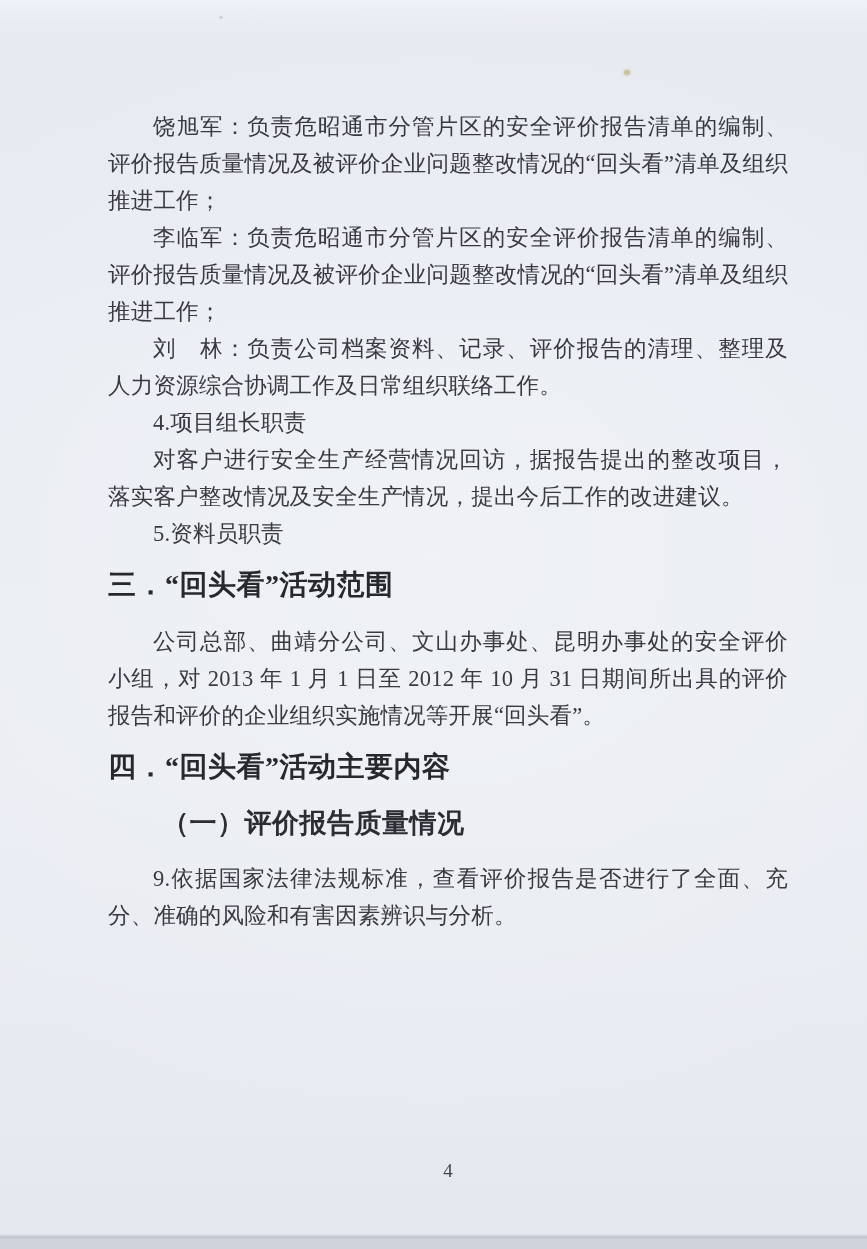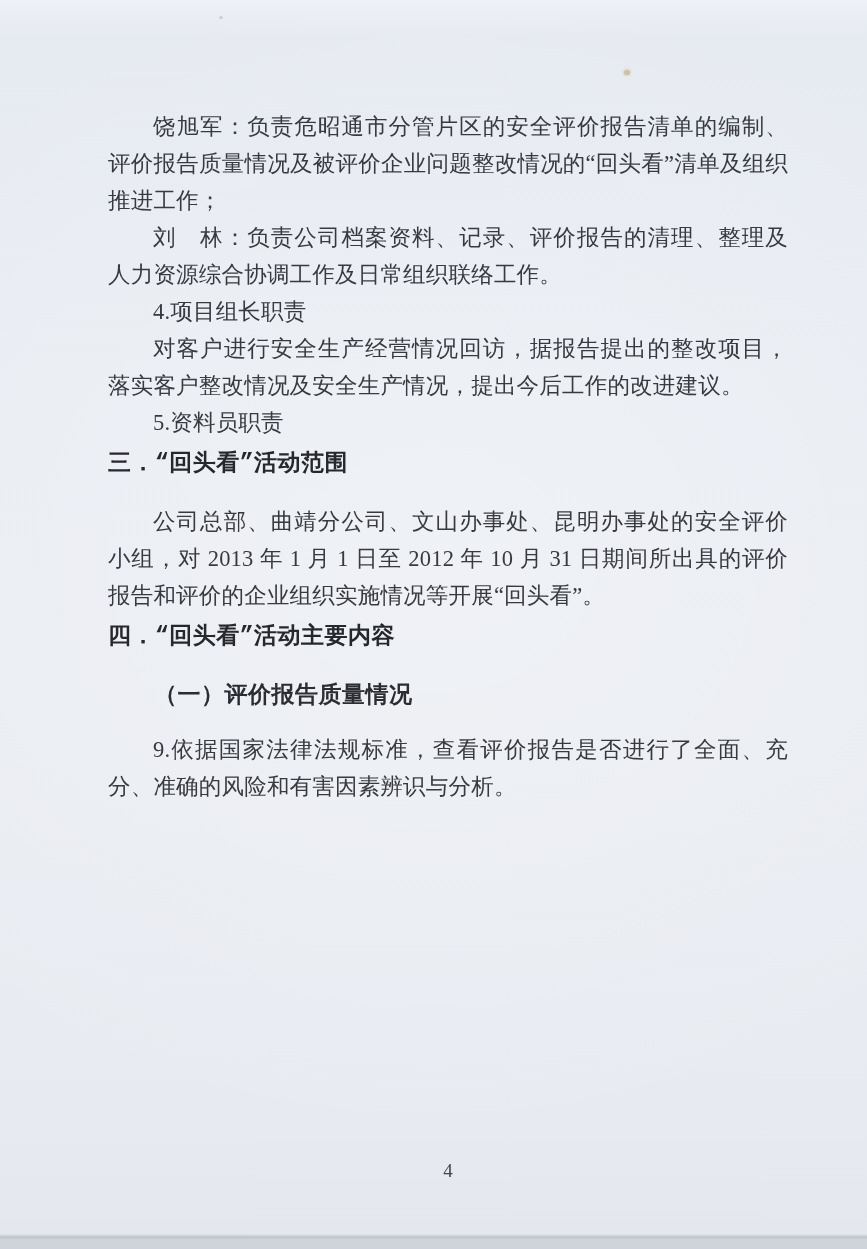--- a/index.html
+++ b/index.html
@@ -34,33 +34,33 @@
     font-size: 22.5px;
     line-height: 37px;
     text-align: justify;
   }
   p.para {
     margin: 0;
     text-indent: 2em;
     letter-spacing: 0.2px;
   }
   .heading {
-    margin: 5px 0 20px 0;
-    font-family: Liberation Mono, monospace;
+    margin: 14px 0 20px 0;
+    font-family: Liberation Serif, serif;
     font-weight: bold;
-    font-size: 23px;
+    font-size: 28px;
     line-height: 37px;
     color: #26282d;
     text-indent: 0;
     letter-spacing: 0.5px;
   }
   .subheading {
     margin: 0 0 18px 0;
     font-weight: bold;
-    font-size: 23px;
+    font-size: 27px;
     line-height: 37px;
     color: #2b2d33;
     text-indent: 2em;
     letter-spacing: 0.5px;
   }
   .page-number {
     position: absolute;
     top: 1156px;
     left: 108px;
     width: 680px;
@@ -88,20 +88,21 @@
 </head>
 <body>
 
 <div class="page">
 
   <div class="speck speck-1"></div>
   <div class="speck speck-2"></div>
 
   <div class="content">
     <p class="para">饶旭军：负责危昭通市分管片区的安全评价报告清单的编制、评价报告质量情况及被评价企业问题整改情况的“回头看”清单及组织推进工作；</p>
+    <p class="para">李临军：负责危昭通市分管片区的安全评价报告清单的编制、评价报告质量情况及被评价企业问题整改情况的“回头看”清单及组织推进工作；</p>
     <p class="para">刘　林：负责公司档案资料、记录、评价报告的清理、整理及人力资源综合协调工作及日常组织联络工作。</p>
     <p class="para">4.项目组长职责</p>
     <p class="para">对客户进行安全生产经营情况回访，据报告提出的整改项目，落实客户整改情况及安全生产情况，提出今后工作的改进建议。</p>
     <p class="para">5.资料员职责</p>
     <h2 class="heading">三．“回头看”活动范围</h2>
     <p class="para">公司总部、曲靖分公司、文山办事处、昆明办事处的安全评价小组，对 2013 年 1 月 1 日至 2012 年 10 月 31 日期间所出具的评价报告和评价的企业组织实施情况等开展“回头看”。</p>
     <h2 class="heading">四．“回头看”活动主要内容</h2>
     <h3 class="subheading">（一）评价报告质量情况</h3>
     <p class="para">9.依据国家法律法规标准，查看评价报告是否进行了全面、充分、准确的风险和有害因素辨识与分析。</p>
   </div>

